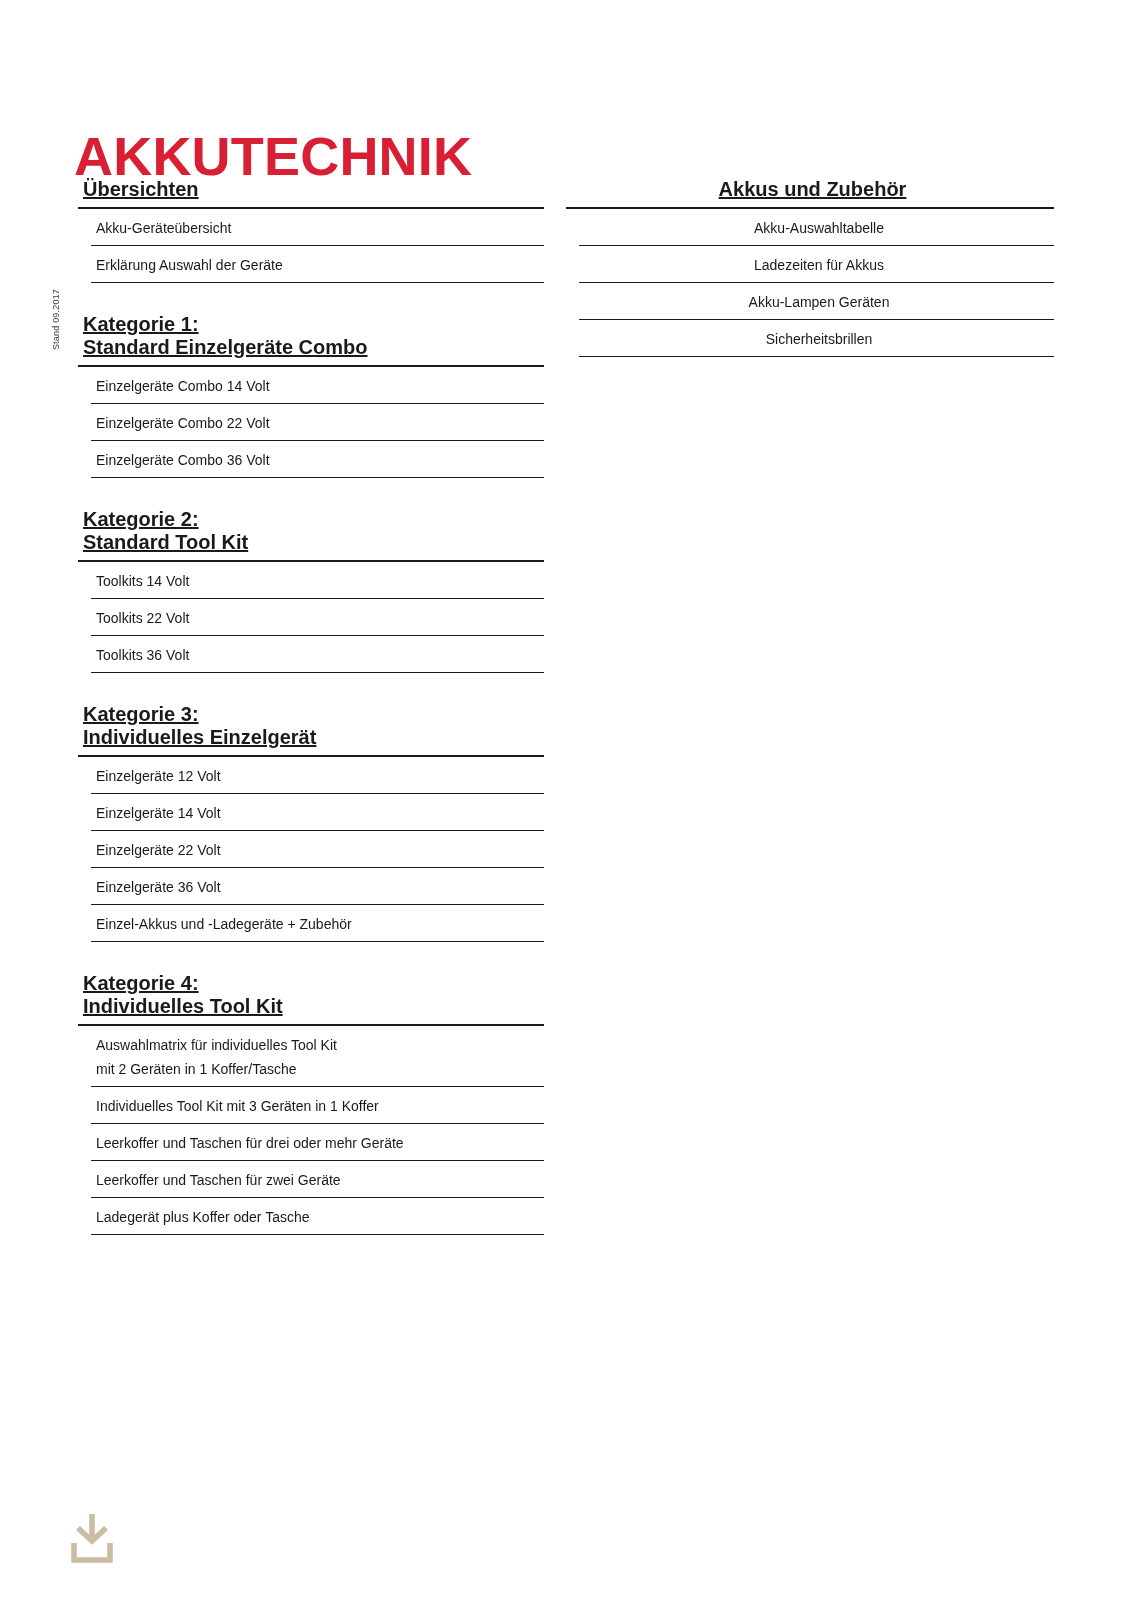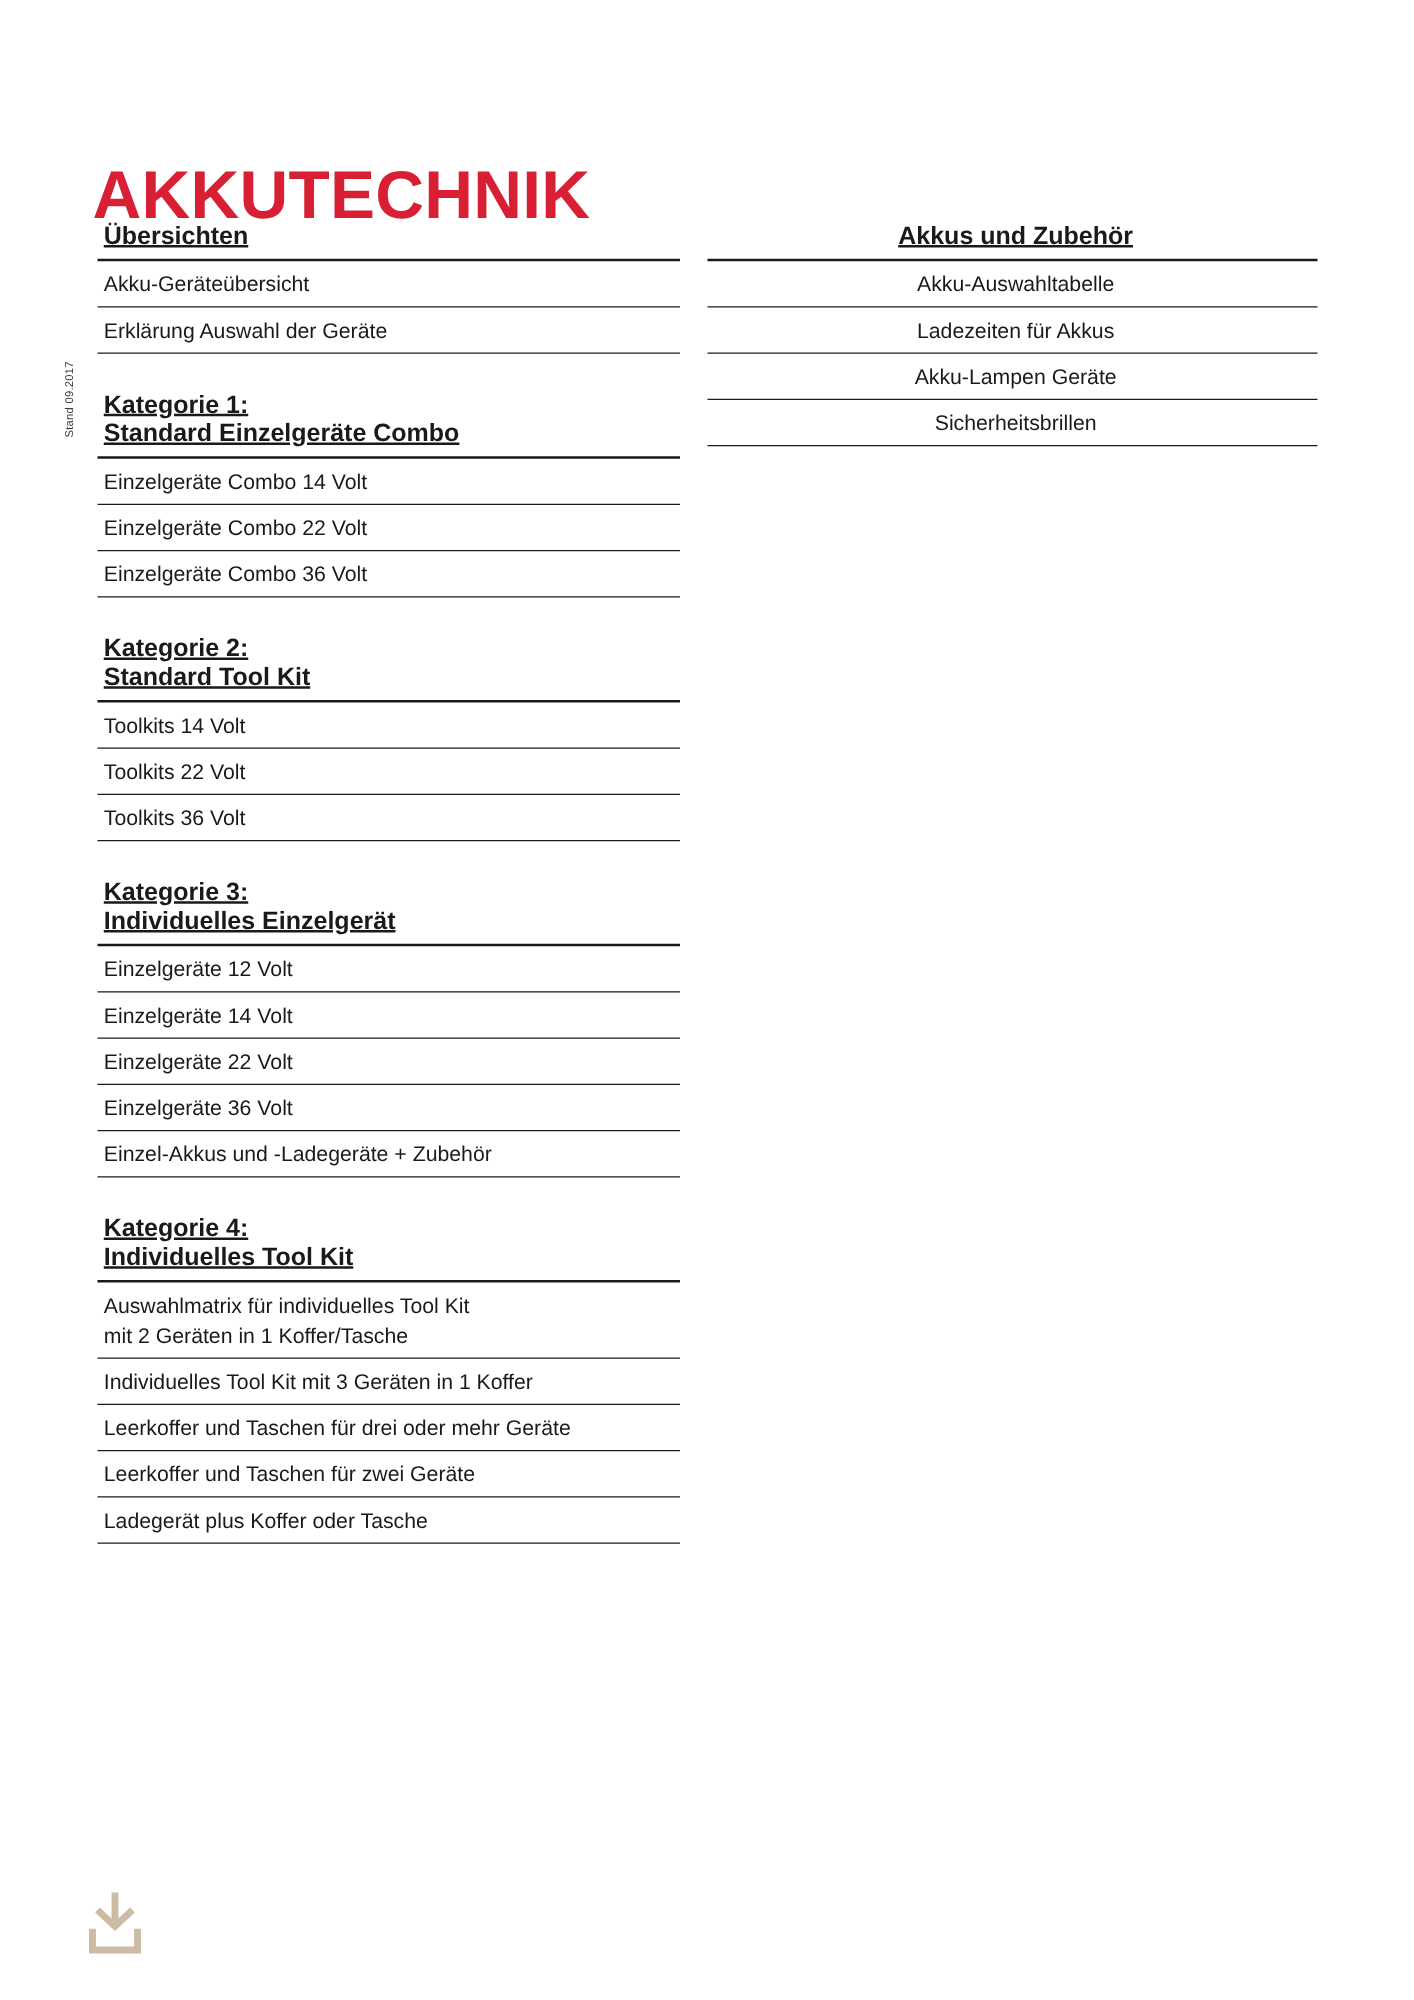--- a/index.html
+++ b/index.html
@@ -61,26 +61,27 @@
     font-size: 20px;
     font-weight: bold;
     line-height: 23px;
     padding: 0 0 6px 5px;
     border-bottom: 2.4px solid #1a1a1a;
     white-space: pre-line;
     text-decoration: underline;
   }
 
   .entry {
-    font-size: 17px;
+    font-size: 14px;
     font-weight: 400;
     line-height: 24px;
     padding: 7px 0 5px 5px;
     border-bottom: 1.1px solid #1a1a1a;
     white-space: pre-line;
+    margin-left: 13px;
   }
 
   
   .download-icon {
     position: absolute;
     left: 69px;
     top: 1512px;
     width: 46px;
     height: 52px;
   }
@@ -131,21 +132,21 @@
       <div class="entry">Leerkoffer und Taschen für zwei Geräte</div>
       <div class="entry">Ladegerät plus Koffer oder Tasche</div>
     </div>
   </div>
 
 <div class="col col-right">
     <div class="section">
       <div class="section-heading">Akkus und Zubehör</div>
       <div class="entry">Akku-Auswahltabelle</div>
       <div class="entry">Ladezeiten für Akkus</div>
-      <div class="entry">Akku-Lampen Geräte</div>
+      <div class="entry">Akku-Lampen Geräten</div>
       <div class="entry">Sicherheitsbrillen</div>
     </div>
   </div>
 
 <div class="download-icon">
   <svg viewBox="0 0 46 52" width="46" height="52" aria-hidden="true">
     <g fill="none" stroke="#cbbca3" stroke-width="5.5">
       <line x1="23" y1="2" x2="23" y2="28"></line>
       <polyline points="9,16 23,29 37,16" fill="none"></polyline>
       <polyline points="5,31 5,48 41,48 41,31" fill="none"></polyline>

